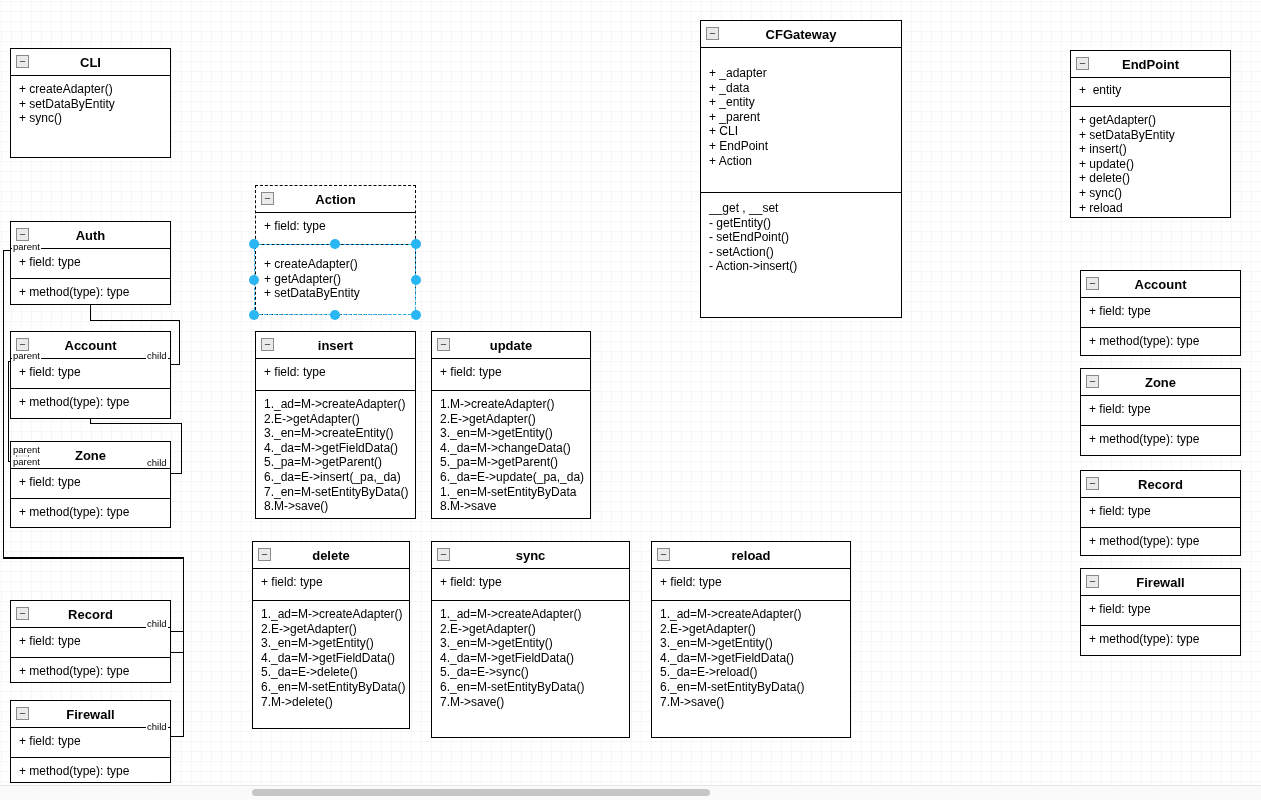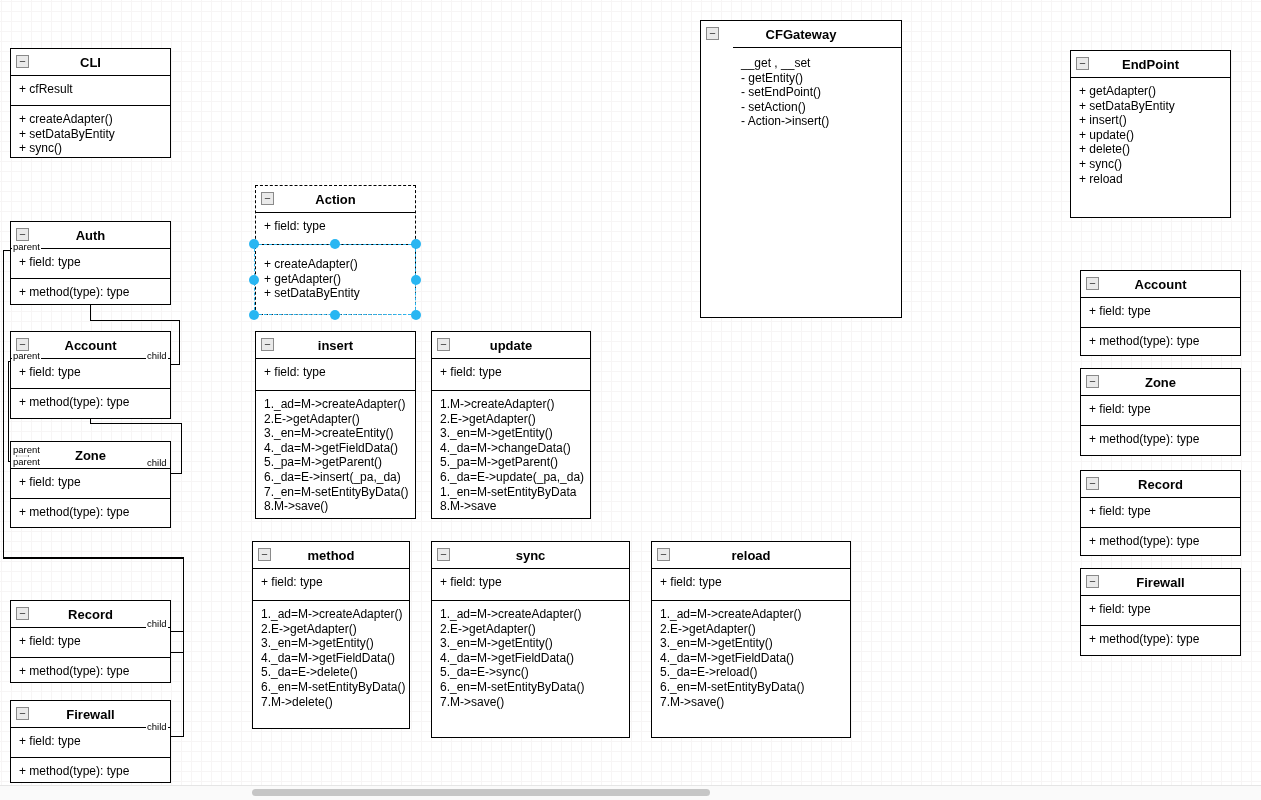--- a/index.html
+++ b/index.html
@@ -78,23 +78,20 @@
     <div class="conn" style="left: 90px; top: 419px; width: 1px; height: 5px;"></div>
     <div class="conn" style="left: 90px; top: 423px; width: 92px; height: 1px;"></div>
     <div class="conn" style="left: 181px; top: 423px; width: 1px; height: 51px;"></div>
     <div class="conn" style="left: 171px; top: 473px; width: 11px; height: 1px;"></div>
     <div class="conn" style="left: 171px; top: 652px; width: 13px; height: 1px;"></div>
     <div class="uml" style="left: 10px; top: 48px; width: 161px; height: 110px;">
       <div class="titlebar">
         <span class="collapse">−</span>
         <span>CLI</span>
       </div>
-      <div class="sec attrs" style="flex-basis: 30px;">
-        <div class="ln">+ cfResult</div>
-      </div>
       <div class="sec methods">
         <div class="ln">+ createAdapter()</div>
         <div class="ln">+ setDataByEntity</div>
         <div class="ln">+ sync()</div>
       </div>
     </div>
     <div class="uml" style="left: 10px; top: 221px; width: 161px; height: 84px;">
       <div class="titlebar">
         <span class="collapse">−</span>
         <span>Auth</span>
@@ -202,21 +199,21 @@
         <div class="ln">4._da=M-&gt;changeData()</div>
         <div class="ln">5._pa=M-&gt;getParent()</div>
         <div class="ln">6._da=E-&gt;update(_pa,_da)</div>
         <div class="ln">1._en=M-setEntityByData</div>
         <div class="ln">8.M-&gt;save</div>
       </div>
     </div>
     <div class="uml" style="left: 252px; top: 541px; width: 158px; height: 188px;">
       <div class="titlebar">
         <span class="collapse">−</span>
-        <span>method</span>
+        <span>delete</span>
       </div>
       <div class="sec attrs" style="flex-basis: 32px;">
         <div class="ln">+ field: type</div>
       </div>
       <div class="sec methods">
         <div class="ln">1._ad=M-&gt;createAdapter()</div>
         <div class="ln">2.E-&gt;getAdapter()</div>
         <div class="ln">3._en=M-&gt;getEntity()</div>
         <div class="ln">4._da=M-&gt;getFieldData()</div>
         <div class="ln">5._da=E-&gt;delete()</div>
@@ -258,32 +255,44 @@
         <div class="ln">5._da=E-&gt;reload()</div>
         <div class="ln">6._en=M-setEntityByData()</div>
         <div class="ln">7.M-&gt;save()</div>
       </div>
     </div>
     <div class="uml" style="left: 700px; top: 20px; width: 202px; height: 298px;">
       <div class="titlebar">
         <span class="collapse">−</span>
         <span>CFGateway</span>
       </div>
-      <div class="sec methods" style="padding-top: 8px; margin-left: 32px;">
+      <div class="sec attrs" style="flex-basis: 145px; padding-top: 18px;">
+        <div class="ln">+ _adapter</div>
+        <div class="ln">+ _data</div>
+        <div class="ln">+ _entity</div>
+        <div class="ln">+ _parent</div>
+        <div class="ln">+ CLI</div>
+        <div class="ln">+ EndPoint</div>
+        <div class="ln">+ Action</div>
+      </div>
+      <div class="sec methods" style="padding-top: 8px;">
         <div class="ln">__get , __set</div>
         <div class="ln">- getEntity()</div>
         <div class="ln">- setEndPoint()</div>
         <div class="ln">- setAction()</div>
         <div class="ln">- Action-&gt;insert()</div>
       </div>
     </div>
     <div class="uml" style="left: 1070px; top: 50px; width: 161px; height: 168px;">
       <div class="titlebar">
         <span class="collapse">−</span>
         <span>EndPoint</span>
+      </div>
+      <div class="sec attrs" style="flex-basis: 29px; padding-top: 5px;">
+        <div class="ln">+  entity</div>
       </div>
       <div class="sec methods">
         <div class="ln">+ getAdapter()</div>
         <div class="ln">+ setDataByEntity</div>
         <div class="ln">+ insert()</div>
         <div class="ln">+ update()</div>
         <div class="ln">+ delete()</div>
         <div class="ln">+ sync()</div>
         <div class="ln">+ reload</div>
       </div>

